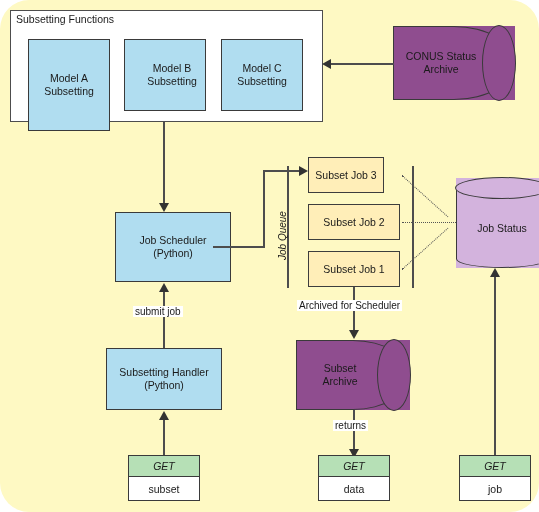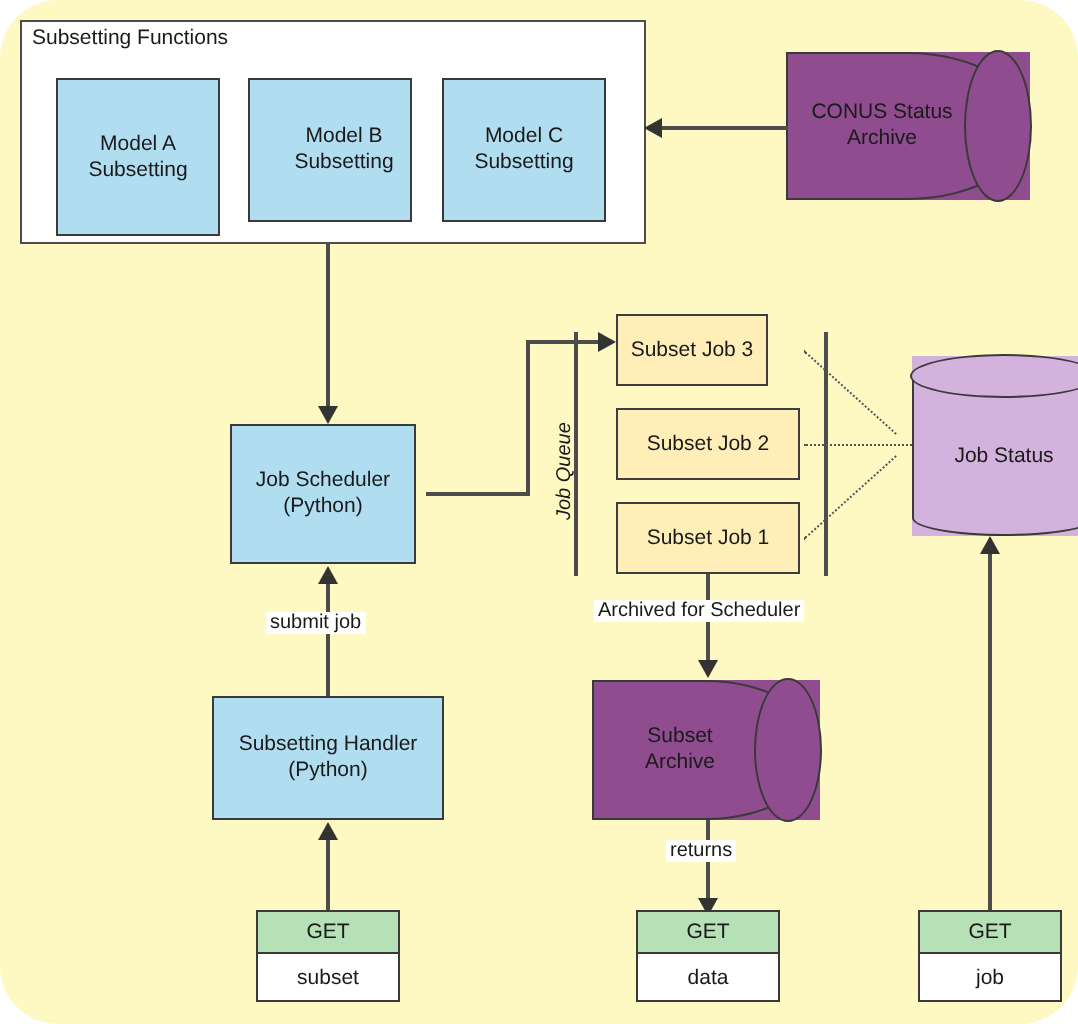--- a/index.html
+++ b/index.html
@@ -62,20 +62,21 @@
   }
   .api .head {
     flex: 0 0 20px;
     background: #b6e0b6;
     border-bottom: 1.4px solid #3a3a3a;
     display: flex;
     align-items: center;
     justify-content: center;
     font-size: 10.5px;
     color: #1a1a1a;
+    font-style: italic;
   }
   .api .body {
     flex: 1 1 auto;
     display: flex;
     align-items: center;
     justify-content: center;
     font-size: 10.5px;
     color: #1a1a1a;
   }
 
@@ -204,21 +205,21 @@
   }
 </style>
 </head>
 <body>
 
 <div id="canvas">
 
   <div class="group-box" style="left:10px; top:10px; width:313px; height:112px;"></div>
   <div class="group-label" style="left:16px; top:13px;">Subsetting Functions</div>
 
-  <div class="node blue" style="left:28px; top:39px; width:82px; height:79px;">
+  <div class="node blue" style="left:28px; top:39px; width:82px; height:92px;">
     <span>Model A</span>
     <span class="line2">Subsetting</span>
   </div>
 
   <div class="node blue" style="left:124px; top:39px; width:82px; height:72px;padding-left:14px;">
     <span>Model B</span>
     <span class="line2">Subsetting</span>
   </div>
 
   <div class="node blue" style="left:221px; top:39px; width:82px; height:72px;">
@@ -234,21 +235,21 @@
       <span>Archive</span>
     </div>
   </div>
 
   <div class="ln h" style="left:330px; top:63px; width:64px;"></div>
   <div class="arrow left" style="left:322px; top:59px;"></div>
 
   <div class="ln v" style="left:163px; top:122px; height:84px;"></div>
   <div class="arrow down" style="left:159px; top:203px;"></div>
 
-  <div class="node blue" style="left:115px; top:212px; width:93px; height:70px;">
+  <div class="node blue" style="left:115px; top:212px; width:116px; height:70px;">
     <span>Job Scheduler</span>
     <span class="line2">(Python)</span>
   </div>
 
   <div class="ln h" style="left:213px; top:246px; width:52px;"></div>
   <div class="ln v" style="left:263px; top:170px; height:78px;"></div>
   <div class="ln h" style="left:263px; top:170px; width:38px;"></div>
   <div class="arrow right" style="left:299px; top:166px;"></div>
 
   <div class="ln v" style="left:287px; top:166px; width:1.8px; height:122px; background:#4d4d4d;"></div>

